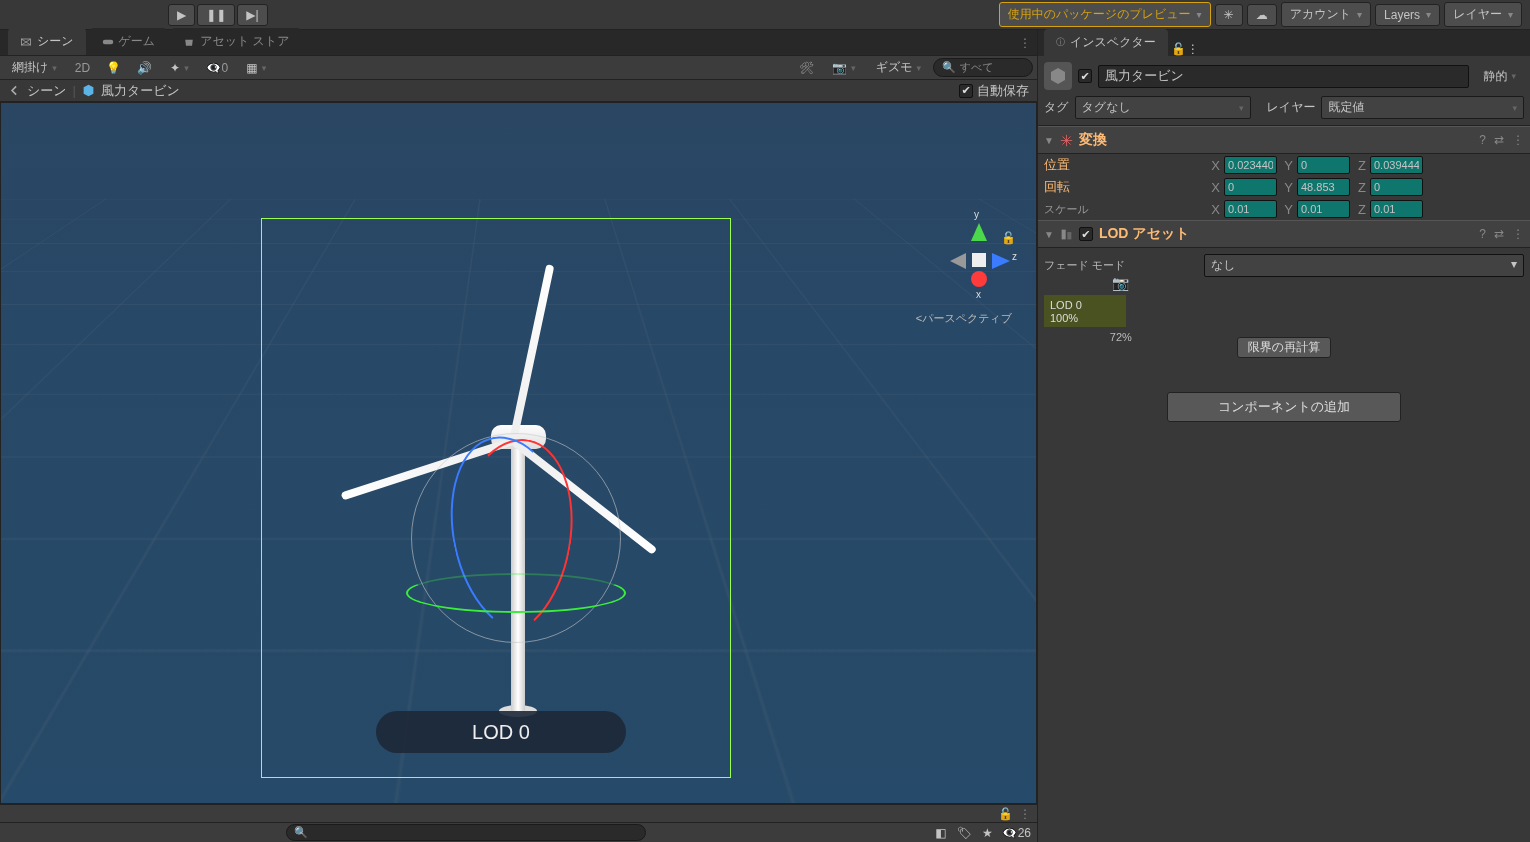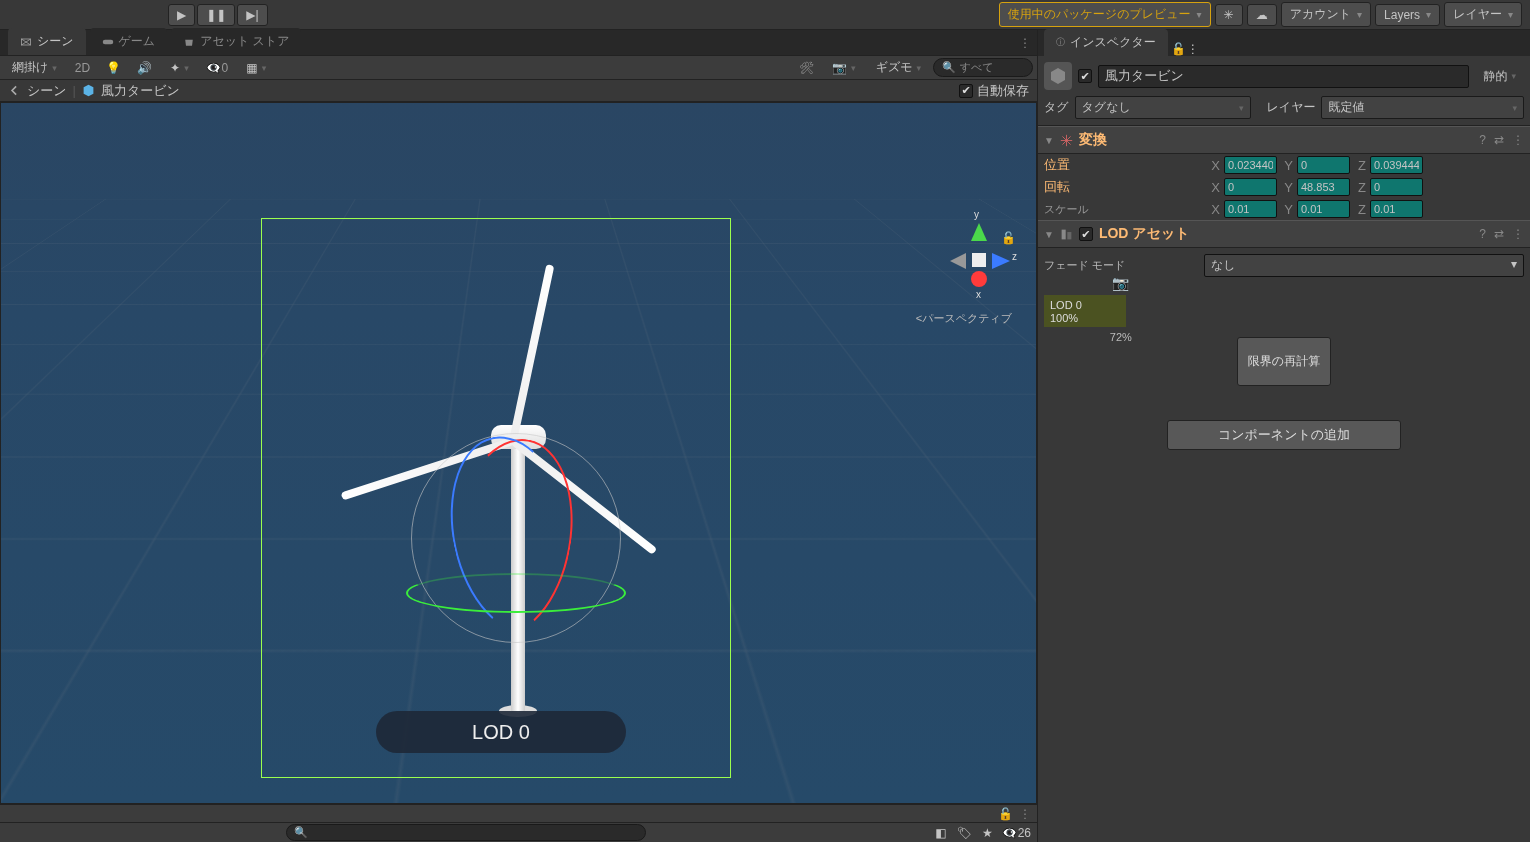--- a/index.html
+++ b/index.html
@@ -84,21 +84,21 @@
 .lod-body { padding:6px; }
 .fade-row { display:flex; align-items:center; margin-bottom:0; }
 .fade-dd { flex:1; background:#424242; border:1px solid #111; border-radius:2px; padding:2px 6px; display:flex; }
 .lod-bar { position:relative; height:32px; display:flex; margin-bottom:4px; }
 .lod-seg { position:relative; padding:4px 6px; font-size:11px; line-height:13px; color:#ddd; }
 .lod0 { background:#4b5221; width:17%; }
 .lod1 { background:#2a3a4a; flex:1; }
 .cam-marker { position:absolute; top:-20px; left:16%; transform:translateX(-50%); color:#5bd3e6; font-size:14px; }
 .cam-pct { position:absolute; top:36px; left:16%; transform:translateX(-50%); font-size:11px; color:#bbb; }
 .lod-btns { display:flex; gap:6px; margin:10px 0; justify-content:center; }
-.wide-btn { background:#585858; border:1px solid #222; border-radius:3px; padding:15px 10px; color:#ddd; font-size:12px; cursor:pointer; }
+.wide-btn { background:#585858; border:1px solid #222; border-radius:3px; padding:1px 10px; color:#ddd; font-size:12px; cursor:pointer; }
 .add-comp-row { display:flex; justify-content:center; margin-top:18px; }
 .add-comp-btn { background:#585858; border:1px solid #222; border-radius:3px; padding:5px 50px; font-size:13px; color:#ddd; cursor:pointer; }
 </style>
 </head>
 <body>
 
 <div class="row toolbar-top">
   <div class="left">
     <div class="play-group">
       <div class="tb-btn">▶</div>

